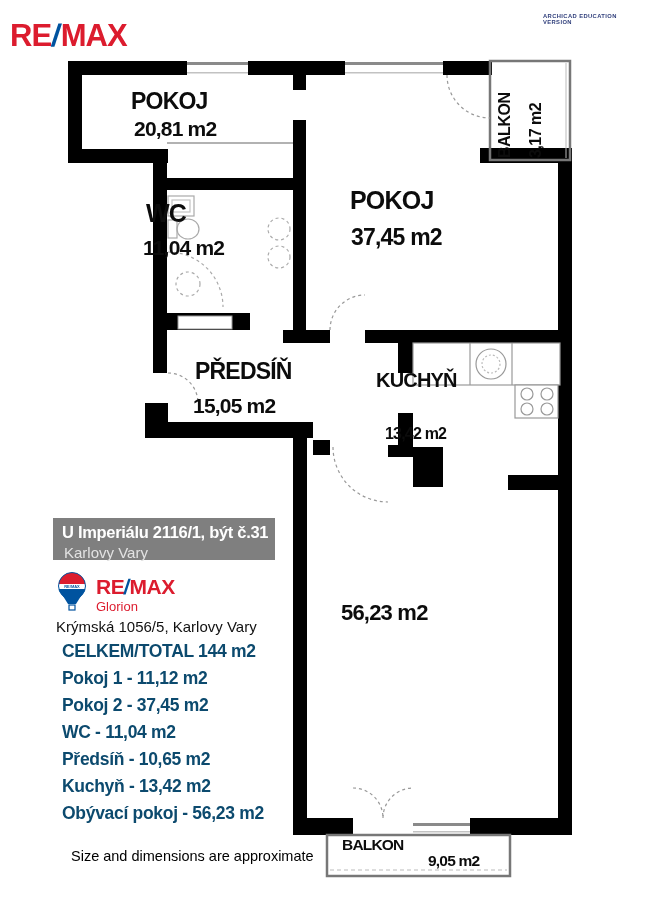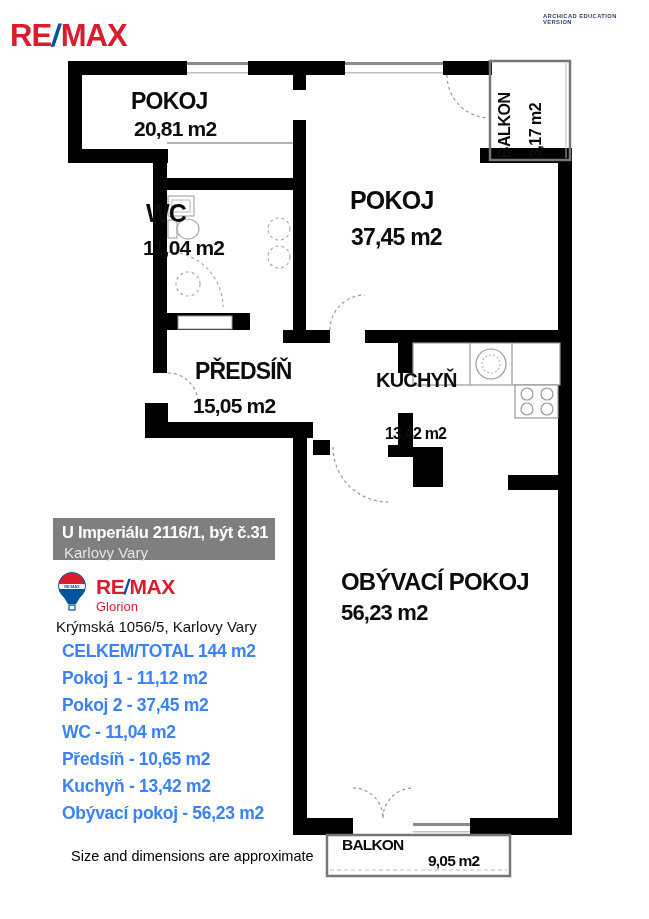--- a/index.html
+++ b/index.html
@@ -27,21 +27,21 @@
                  letter-spacing:-0.3px;white-space:nowrap;}
   .title-box .t2{color:#E3E3E3;font-size:15px;padding:2px 8px 0 11px;}
   .office{position:absolute;left:56px;top:572px;width:260px;}
   .office-row{display:flex;align-items:flex-start;}
   .office-text .rm{font-size:21px;font-weight:800;letter-spacing:-0.5px;line-height:1;margin-top:4px;}
   .office-text .rm .re,.office-text .rm .max{color:var(--c-red,#DC1C2E);}
   .office-text .rm .slash{color:var(--c-blue,#00539F);display:inline-block;transform:skewX(-8deg);}
   .office-text .gl{color:var(--c-red,#DC1C2E);font-size:13px;font-weight:normal;margin-top:2px;}
   .office-addr{font-size:15px;color:#111;margin-top:4px;}
   
-  .legend{position:absolute;left:62px;top:641px;color:#3b82f6;}
+  .legend{position:absolute;left:62px;top:641px;color:#0c4a6e;}
   .legend .total{font-size:17.5px;font-weight:bold;margin-bottom:6px;letter-spacing:-0.3px;}
   .legend ul{list-style:none;margin:0;padding:0;}
   .legend li{font-size:17.5px;font-weight:bold;margin-bottom:6px;letter-spacing:-0.3px;}
   .disclaimer{position:absolute;left:71px;top:808px;font-size:14.5px;color:#000;margin-top:40px;}
 </style>
 </head>
 <body>
 
 <div id="canvas">
 
@@ -146,21 +146,20 @@
 
   <div class="lbl" style="left:350px;top:186px;width:180px;font-size:25px;">POKOJ</div>
   <div class="lbl" style="left:351px;top:224px;width:180px;font-size:23px;">37,45 m2</div>
 
   <div class="vlbl" style="left:496px;top:70px;height:88px;font-size:16px;">BALKON</div>
   <div class="vlbl" style="left:527px;top:70px;height:88px;font-size:16px;">3,17 m2</div>
 
   <div class="lbl" style="left:376px;top:369px;width:180px;font-size:20px;">KUCHYŇ</div>
   <div class="lbl" style="left:385px;top:397px;width:180px;font-size:16px;margin-top:28px;">13,42 m2</div>
 
-  <div class="lbl" style="left:341px;top:568px;width:180px;font-size:24px;">OBÝVACÍ POKOJ</div>
   <div class="lbl" style="left:341px;top:600px;width:180px;font-size:22px;">56,23 m2</div>
 
   <div class="lbl" style="left:342px;top:836px;width:100px;font-size:15.5px;">BALKON</div>
   <div class="lbl" style="left:428px;top:852px;width:90px;font-size:15.5px;">9,05 m2</div>
 
   <div class="title-box">
     <div class="t1">U Imperiálu 2116/1, být č.31</div>
     <div class="t2">Karlovy Vary</div>
   </div>
 

